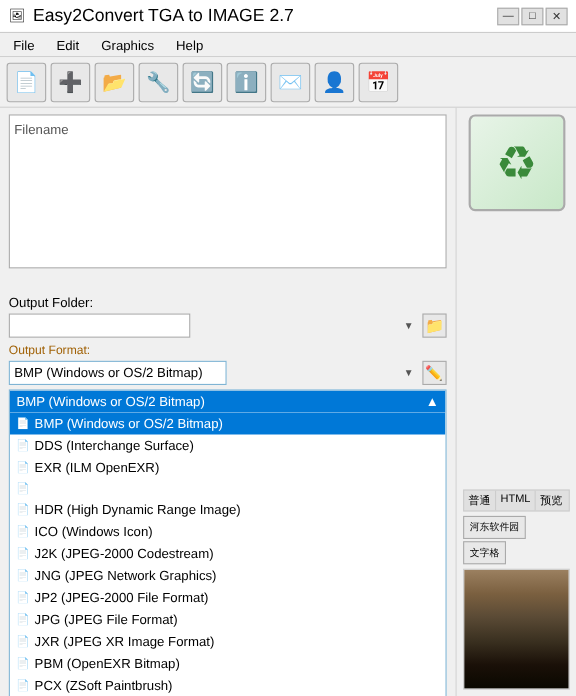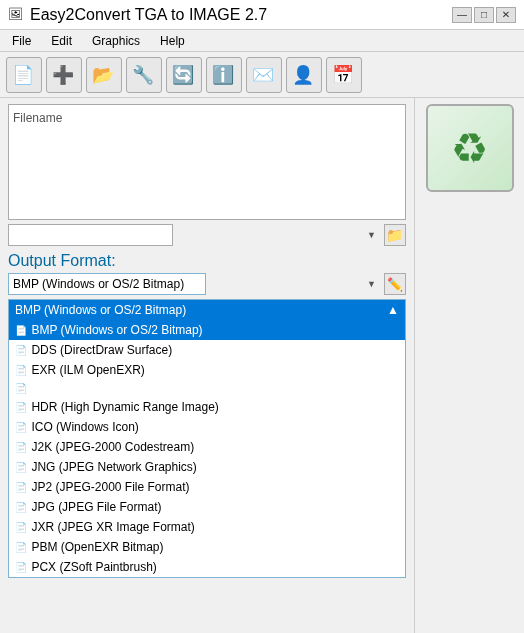--- a/index.html
+++ b/index.html
@@ -104,22 +104,22 @@
       padding: 6px 8px;
       background: #f0f0f0;
       overflow: hidden;
       position: relative;
     }
 
     
     .file-list-area {
       background: #fff;
       border: 1px solid #aaa;
-      height: 116px;
-      margin-bottom: 4px;
+      height: 140px;
+      margin-bottom: 24px;
       padding: 4px;
       overflow-y: auto;
     }
     .file-list-header {
       font-size: 12px;
       color: #555;
       padding: 2px 0;
     }
 
     
@@ -149,22 +149,22 @@
       border: 1px solid #aaa;
       cursor: pointer;
       display: flex;
       align-items: center;
       justify-content: center;
       font-size: 14px;
     }
 
     
     .format-label {
-      font-size: 16px;
-      color: #0369a1;
+      font-size: 11px;
+      color: #a16207;
       margin-bottom: 3px;
     }
     .format-select-row {
       display: flex;
       align-items: center;
       gap: 4px;
       margin-bottom: 4px;
     }
     .format-select {
       flex: 1;
@@ -315,20 +315,21 @@
 </div>
 
 <div class="main-area">
 
   <div class="left-panel">
 
     <div class="file-list-area">
       <div class="file-list-header">Filename</div>
     </div>
 
+    <div class="label-row">Output Folder:</div>
     <div class="folder-row">
       <div class="select-wrapper">
         <input class="folder-input" type="text" value="" style="">
       </div>
       <div class="folder-btn">📁</div>
     </div>
 
     <div class="format-label">Output Format:</div>
 
     <div class="format-select-row">
@@ -361,21 +362,21 @@
         <span>BMP (Windows or OS/2 Bitmap)</span>
         <span>▲</span>
       </div>
       <ul class="dropdown-list">
         <li class="selected">
           <span class="file-icon-white">📄</span>
           <span>BMP (Windows or OS/2 Bitmap)</span>
         </li>
         <li>
           <span class="file-icon">📄</span>
-          <span>DDS (DirectDraw Surface)</span>
+          <span>DDS (Interchange Surface)</span>
         </li>
         <li>
           <span class="file-icon">📄</span>
           <span>EXR (ILM OpenEXR)</span>
         </li>
         <li>
           <span class="file-icon">📄</span>
         </li>
         <li>
           <span class="file-icon">📄</span>
@@ -417,14 +418,27 @@
       </ul>
     </div>
   </div>
 
   <div class="right-panel">
 
     <div class="convert-btn">
       <span class="convert-icon">♻</span>
     </div>
 
+    <div style="width:100%;margin-top:auto;">
+      <div style="display:flex; font-size:10px; border:1px solid #ccc; background:#e0e0e0; margin-bottom:4px;">
+        <div style="padding:2px 4px; border-right:1px solid #ccc; cursor:pointer;">普通</div>
+        <div style="padding:2px 4px; border-right:1px solid #ccc; cursor:pointer;">HTML</div>
+        <div style="padding:2px 4px; cursor:pointer;">预览</div>
+      </div>
+      <div style="display:flex; gap:2px; flex-wrap:wrap;">
+        <div style="padding:3px 5px; background:#e8e8e8; border:1px solid #aaa; font-size:9px; cursor:pointer;">河东软件园</div>
+        <div style="padding:3px 5px; background:#e8e8e8; border:1px solid #aaa; font-size:9px; cursor:pointer;">文字格</div>
+      </div>
+
+      <div style="width:100%; height:110px; background:linear-gradient(180deg, #9B8060 0%, #7B6040 20%, #5a4a35 40%, #3a3020 60%, #1a1008 80%, #0a0800 100%); margin-top:4px; border:1px solid #ccc;"></div>
+    </div>
   </div>
 </div>
 
 </body></html>

